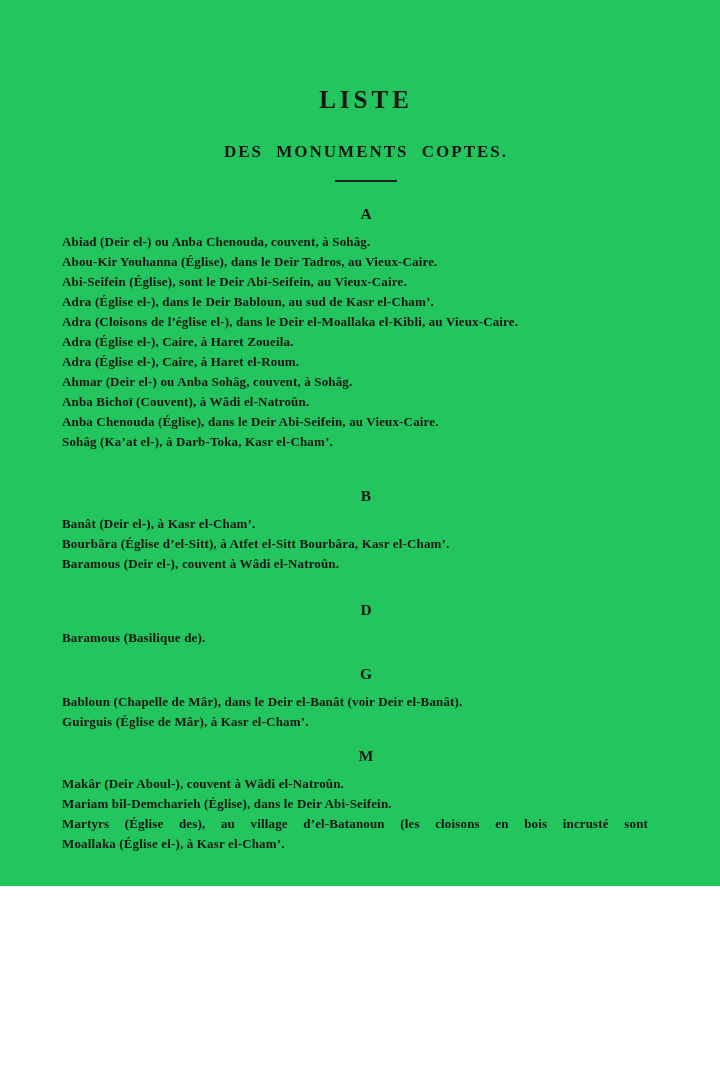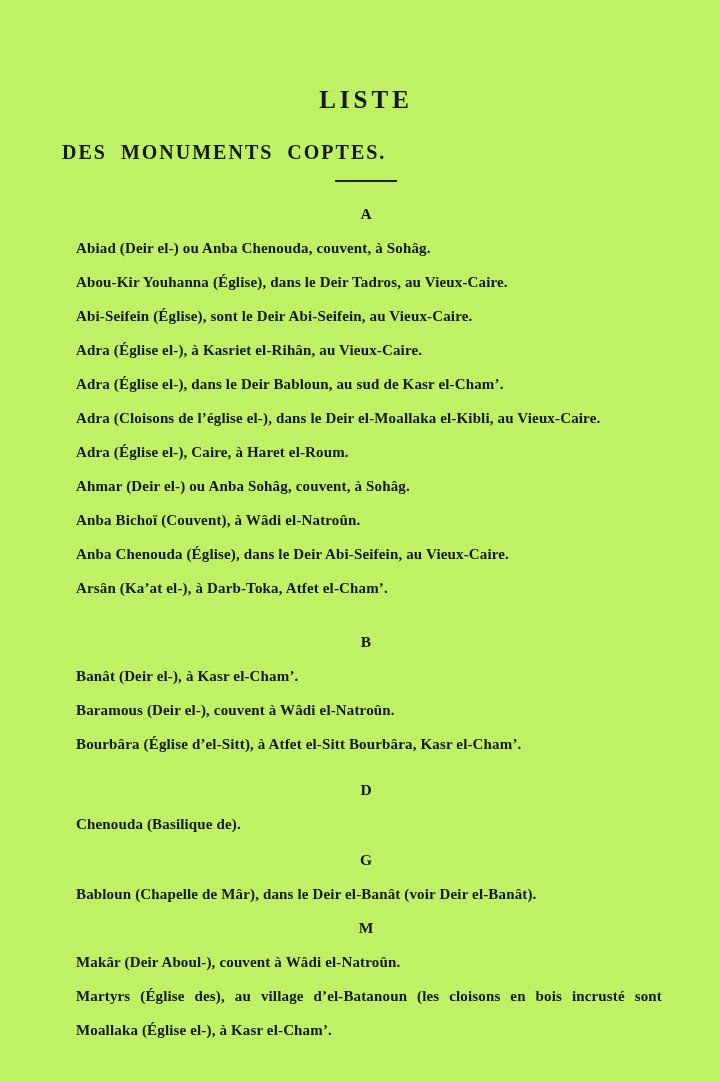--- a/index.html
+++ b/index.html
@@ -10,43 +10,43 @@
   body {
     width: 720px;
     height: 1082px;
     overflow: hidden;
     font-family: "Liberation Serif", "DejaVu Serif", serif;
     color: #181614;
     -webkit-font-smoothing: antialiased;
   }
   .page {
     width: 720px;
-    height: 1082px;
-    background: #bef264;
+    height: 886px;
+    background: #22c55e;
     position: relative;
   }
   .content {
     padding-top: 86px;
     margin-left: 62px;
     width: 608px;
   }
   .title {
     margin: 0;
     font-size: 25px;
     line-height: 28px;
     font-weight: 700;
     text-align: center;
     letter-spacing: 4px;
   }
   .subtitle {
     margin: 28px 0 0 0;
-    font-size: 20px;
+    font-size: 17px;
     line-height: 20px;
     font-weight: 700;
-    text-align: left;
+    text-align: center;
     letter-spacing: 2px;
     word-spacing: 7px;
   }
   .rule {
     width: 62px;
     height: 2px;
     background: #231f1c;
     margin: 18px auto 0 auto;
   }
   section.letter-section { margin-top: 22px; }
@@ -55,23 +55,23 @@
   section.s-g { margin-top: 16px; }
   section.s-m { margin-top: 14px; }
   .letter-heading {
     margin: 0 0 8px 0;
     font-size: 15.5px;
     line-height: 20px;
     font-weight: 700;
     text-align: center;
   }
   .entry {
-    margin: 14px;
+    margin: 0;
     width: 586px;
-    font-size: 15px;
+    font-size: 13px;
     line-height: 20px;
     font-weight: 700;
     letter-spacing: 0.15px;
     white-space: nowrap;
   }
   .entry .first-line {
     display: block;
     white-space: normal;
     text-align: justify;
     text-align-last: justify;
@@ -89,46 +89,48 @@
   <div class="content">
     <h1 class="title">LISTE</h1>
     <h2 class="subtitle">DES MONUMENTS COPTES.</h2>
     <div class="rule"></div>
     <div>
         <section class="letter-section s-a">
           <h3 class="letter-heading">A</h3>
           <p class="entry">Abiad (Deir el-) ou Anba Chenouda, couvent, à Sohâg.</p>
           <p class="entry">Abou-Kir Youhanna (Église), dans le Deir Tadros, au Vieux-Caire.</p>
           <p class="entry">Abi-Seifein (Église), sont le Deir Abi-Seifein, au Vieux-Caire.</p>
-          <p class="entry">Adra (Église el-), à Kasriet el-Rihân, au Vieux-Caire.</p>
           <p class="entry">Adra (Église el-), dans le Deir Babloun, au sud de Kasr el-Cham’.</p>
           <p class="entry">Adra (Cloisons de l’église el-), dans le Deir el-Moallaka el-Kibli, au Vieux-Caire.</p>
+          <p class="entry">Adra (Église el-), Caire, à Haret Zoueila.</p>
           <p class="entry">Adra (Église el-), Caire, à Haret el-Roum.</p>
           <p class="entry">Ahmar (Deir el-) ou Anba Sohâg, couvent, à Sohâg.</p>
           <p class="entry">Anba Bichoï (Couvent), à Wâdi el-Natroûn.</p>
           <p class="entry">Anba Chenouda (Église), dans le Deir Abi-Seifein, au Vieux-Caire.</p>
-          <p class="entry">Arsân (Ka’at el-), à Darb-Toka, Atfet el-Cham’.</p>
+          <p class="entry">Sohâg (Ka’at el-), à Darb-Toka, Kasr el-Cham’.</p>
         </section>
         <section class="letter-section s-b">
           <h3 class="letter-heading">B</h3>
           <p class="entry">Banât (Deir el-), à Kasr el-Cham’.</p>
+          <p class="entry">Bourbâra (Église d’el-Sitt), à Atfet el-Sitt Bourbâra, Kasr el-Cham’.</p>
           <p class="entry">Baramous (Deir el-), couvent à Wâdi el-Natroûn.</p>
-          <p class="entry">Bourbâra (Église d’el-Sitt), à Atfet el-Sitt Bourbâra, Kasr el-Cham’.</p>
         </section>
         <section class="letter-section s-d">
           <h3 class="letter-heading">D</h3>
-          <p class="entry">Chenouda (Basilique de).</p>
+          <p class="entry">Baramous (Basilique de).</p>
         </section>
         <section class="letter-section s-g">
           <h3 class="letter-heading">G</h3>
           <p class="entry">Babloun (Chapelle de Mâr), dans le Deir el-Banât (voir Deir el-Banât).</p>
+          <p class="entry">Guirguis (Église de Mâr), à Kasr el-Cham’.</p>
         </section>
         <section class="letter-section s-m">
           <h3 class="letter-heading">M</h3>
           <p class="entry">Makâr (Deir Aboul-), couvent à Wâdi el-Natroûn.</p>
+          <p class="entry">Mariam bil-Demcharieh (Église), dans le Deir Abi-Seifein.</p>
           <p class="entry">
             <span class="first-line">Martyrs (Église des), au village d’el-Batanoun (les cloisons en bois incrusté sont</span>
           </p>
           <p class="entry">Moallaka (Église el-), à Kasr el-Cham’.</p>
         </section>
       </div>
   </div>
 </div>
 
 </body></html>

